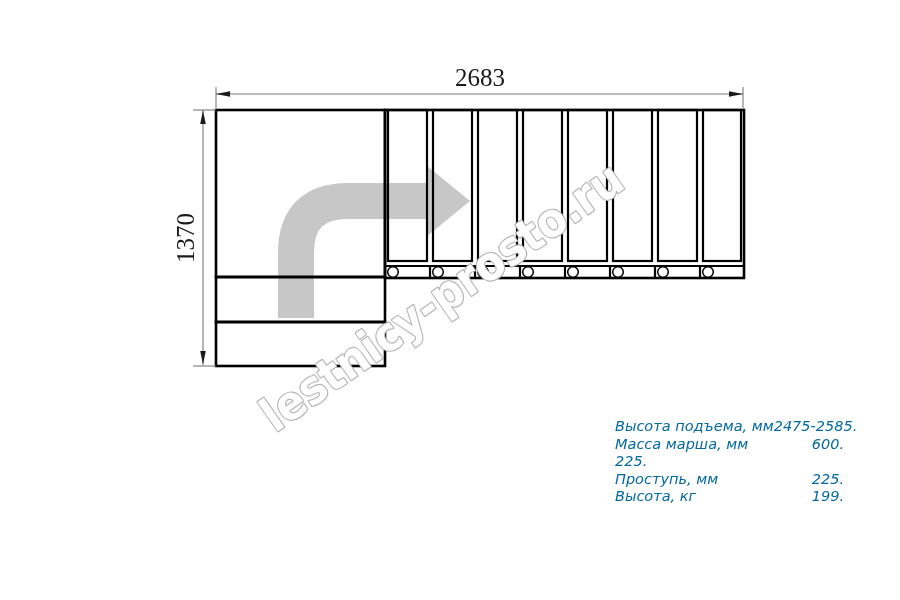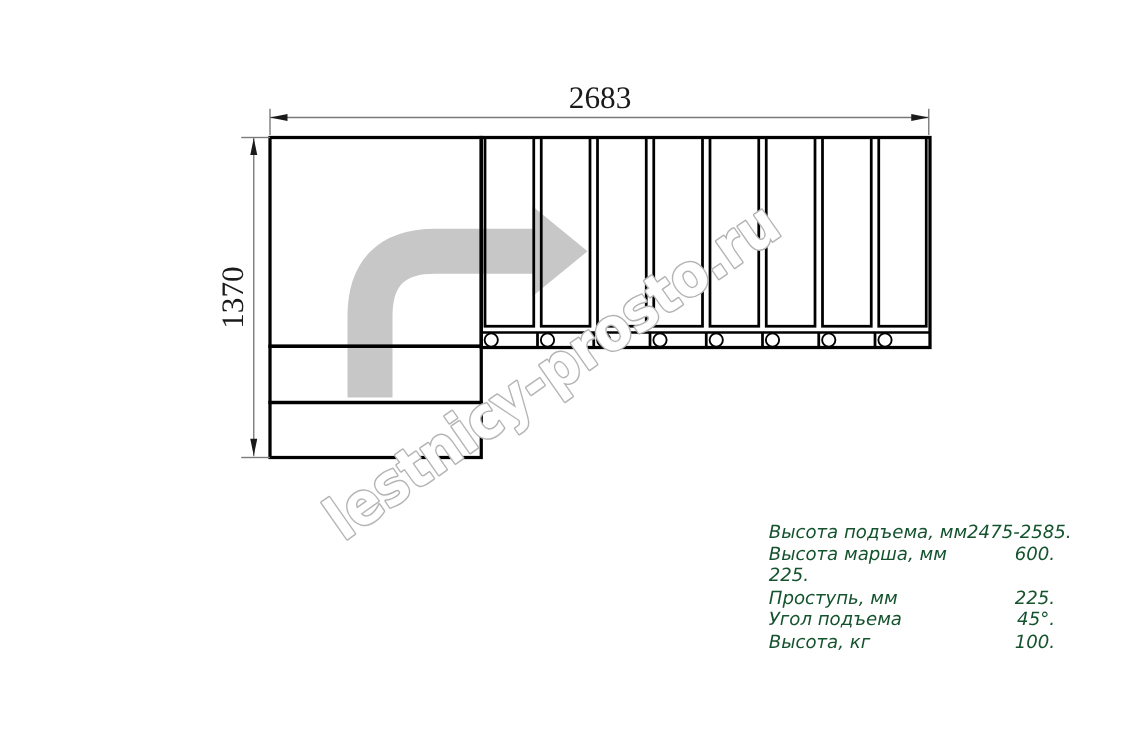--- a/index.html
+++ b/index.html
@@ -4,21 +4,21 @@
 <style>
   html,body{margin:0;padding:0;}
   body{
     width:900px;height:600px;background:#ffffff;position:relative;overflow:hidden;
     font-family:"Liberation Sans",sans-serif;
   }
   #plan-svg{position:absolute;left:0;top:0;}
   .spec-table{
     position:absolute;left:615px;top:418px;width:229px;
     font-family:"DejaVu Sans",sans-serif;font-style:italic;
-    font-size:14.5px;line-height:17.5px;color:#14532d;
+    font-size:14.5px;line-height:17.5px;color:#0369a1;
   }
   .spec-row{display:flex;justify-content:space-between;white-space:nowrap;}
   .spec-label{text-align:left;}
   .spec-value{}
 </style>
 </head>
 <body>
 
 <svg id="plan-svg" width="900" height="600" viewBox="0 0 900 600">
 
@@ -85,31 +85,27 @@
 
   <text transform="translate(451,310) rotate(-35)" text-anchor="middle" textLength="430" lengthAdjust="spacingAndGlyphs" font-family="DejaVu Sans, sans-serif" font-size="47" font-weight="bold" stroke-width="2.4" paint-order="stroke" stroke-linejoin="round" fill="#ffffff" stroke="#b4b4b4">lestnicy-prosto.ru</text>
 </svg>
 
 <div class="spec-table">
   <div class="spec-row">
     <span class="spec-label">Высота подъема, мм</span>
     <span class="spec-value">2475-2585.</span>
   </div>
   <div class="spec-row">
-    <span class="spec-label">Высота марша, мм</span>
+    <span class="spec-label">Масса марша, мм</span>
     <span class="spec-value">600.</span>
   </div>
   <div class="spec-row">
     <span class="spec-value">225.</span>
   </div>
   <div class="spec-row">
     <span class="spec-label">Проступь, мм</span>
     <span class="spec-value">225.</span>
   </div>
   <div class="spec-row">
-    <span class="spec-label">Угол подъема</span>
-    <span class="spec-value">45°.</span>
-  </div>
-  <div class="spec-row">
     <span class="spec-label">Высота, кг</span>
-    <span class="spec-value">100.</span>
+    <span class="spec-value">199.</span>
   </div>
 </div>
 
 </body></html>

